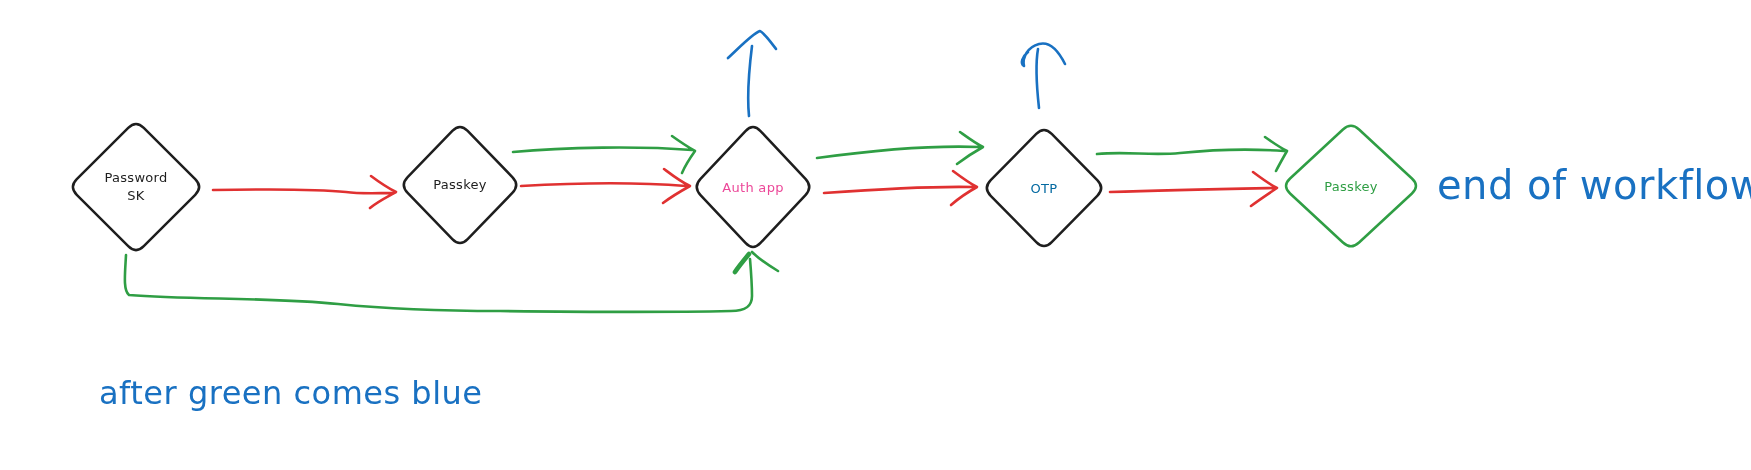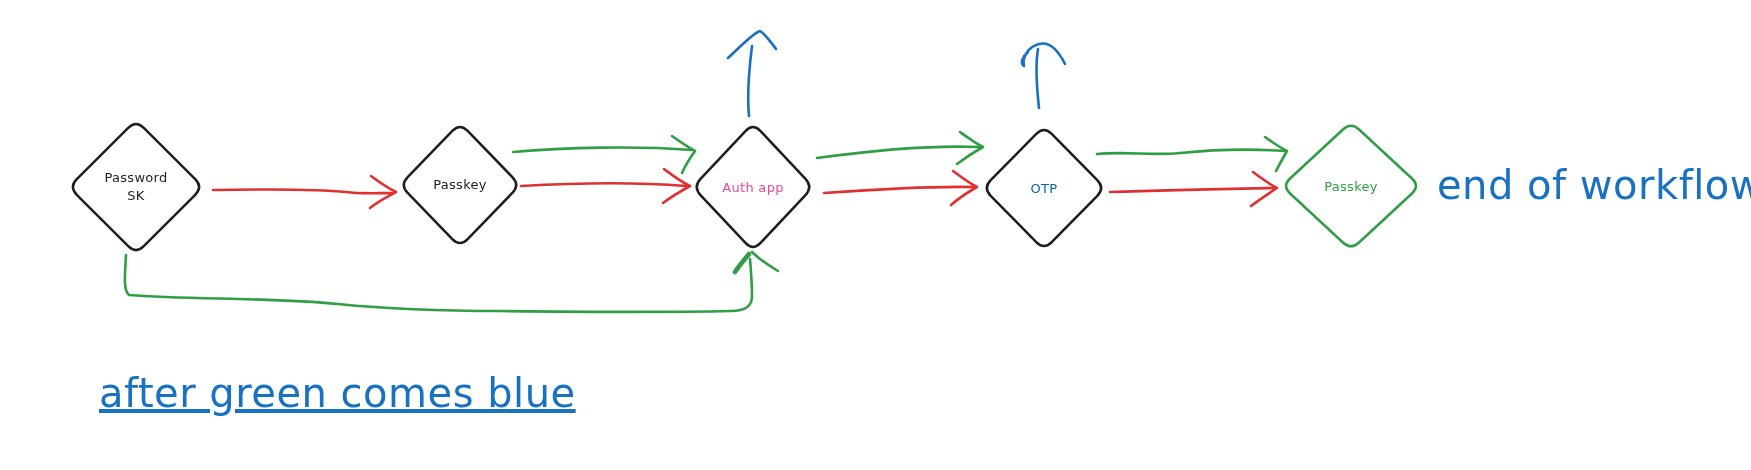--- a/index.html
+++ b/index.html
@@ -23,21 +23,21 @@
     line-height:1.35;
     letter-spacing:0.3px;
   }
   .annotation{
     position:absolute;
     transform:translateY(-50%);
     white-space:nowrap;
     letter-spacing:0.5px;
   }
   .ann-end{font-size:40px;}
-  .ann-after{font-size:40px;text-decoration:underline;}
+  .ann-after{font-size:32px;}
 </style>
 </head>
 <body>
 
 <div class="canvas">
 
   <svg class="scene" width="1751" height="470" viewBox="0 0 1751 470">
 
     <path class="node" stroke="#1e1e1e" d="M143.77817459305203,127.77817459305203 L195.22182540694797,179.22182540694797 Q203,187 195.22182540694797,194.77817459305203 L143.77817459305203,246.22182540694797 Q136,254 128.22182540694797,246.22182540694797 L76.77817459305203,194.77817459305203 Q69,187 76.77817459305203,179.22182540694797 L128.22182540694797,127.77817459305203 Q136,120 143.77817459305203,127.77817459305203 Z"></path>
     <path class="node" stroke="#1e1e1e" d="M467.6496357026766,130.9046235594325 L512.3503642973234,177.09537644056752 Q520,185 512.3503642973234,192.9046235594325 L467.6496357026766,239.09537644056752 Q460,247 452.3503642973234,239.0953764405675 L407.6496357026766,192.90462355943248 Q400,185 407.6496357026766,177.0953764405675 L452.3503642973234,130.90462355943248 Q460,123 467.6496357026766,130.9046235594325 Z"></path>

